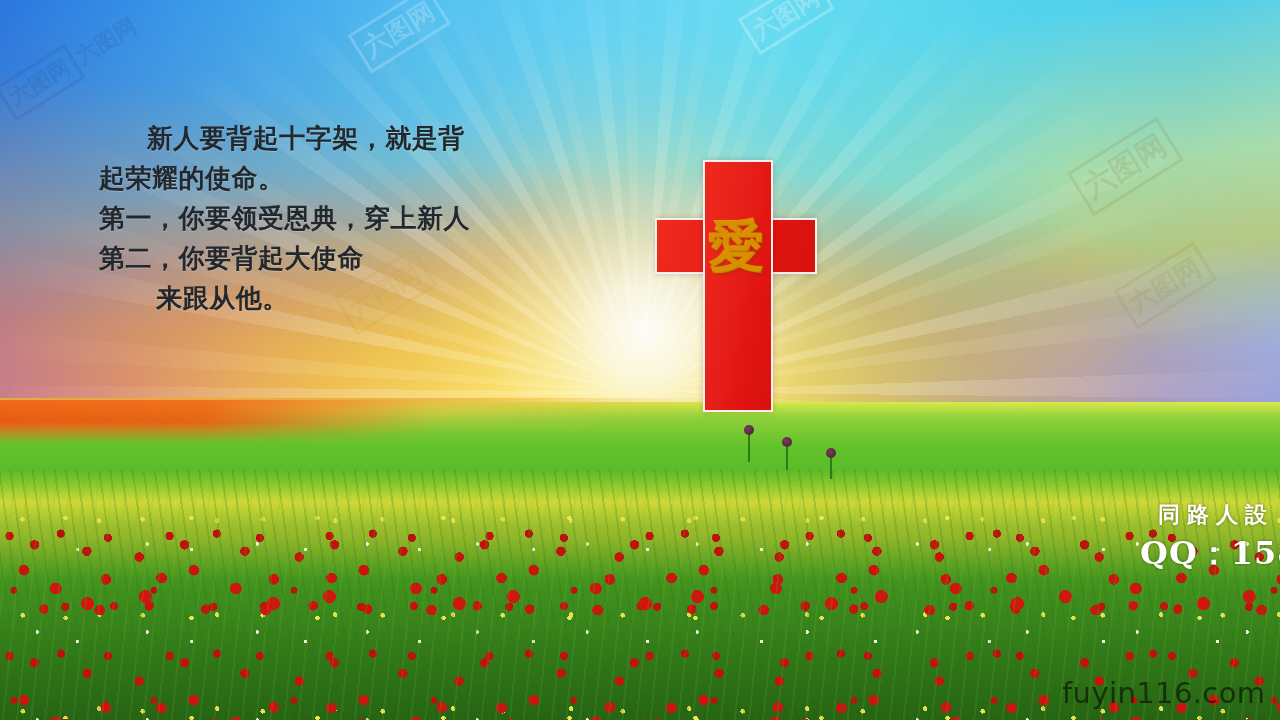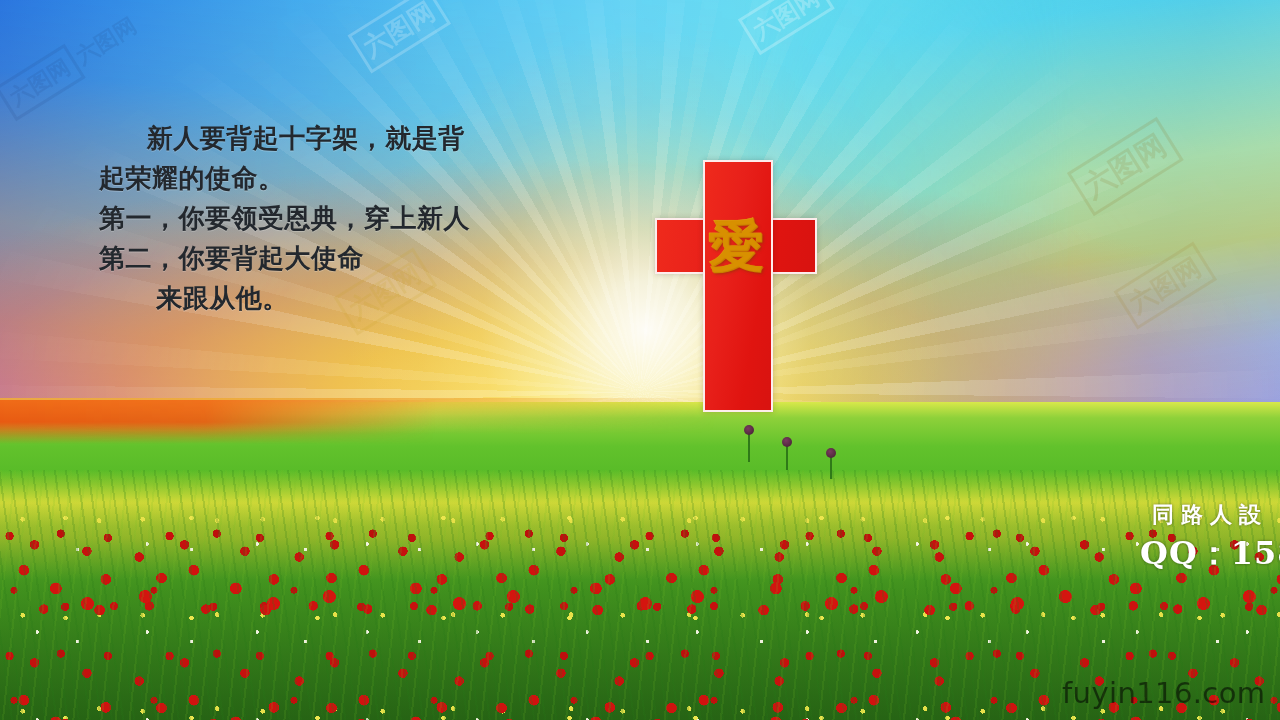--- a/index.html
+++ b/index.html
@@ -256,21 +256,21 @@
   }
   #wm-a{left:-6px;top:44px;font-size:22px;color:rgba(30,60,120,.13);}
   #wm-b{left:352px;top:6px;font-size:26px;color:rgba(255,255,255,.22);}
   #wm-c{left:742px;top:-8px;font-size:24px;color:rgba(255,255,255,.26);}
   #wm-d{left:1072px;top:140px;font-size:30px;color:rgba(140,120,40,.17);}
   #wm-e{left:338px;top:268px;font-size:26px;color:rgba(200,160,40,.16);}
   #wm-f{left:1118px;top:262px;font-size:26px;color:rgba(160,130,50,.16);}
 
   #sig{
     position:absolute;right:0;top:500px;width:140px;
-    text-align:left;overflow:hidden;
+    text-align:center;overflow:hidden;
     font-family:"DejaVu Serif","Liberation Serif",serif;
     pointer-events:none;
   }
   #sig-line1{
     font-size:22px;font-weight:700;color:#ffffff;letter-spacing:7px;
     margin:0 0 2px 12px;white-space:nowrap;
     text-shadow:0 0 3px rgba(0,0,0,.45);
   }
   #sig-line2{
     font-size:32px;font-weight:700;color:#ffffff;letter-spacing:1px;

